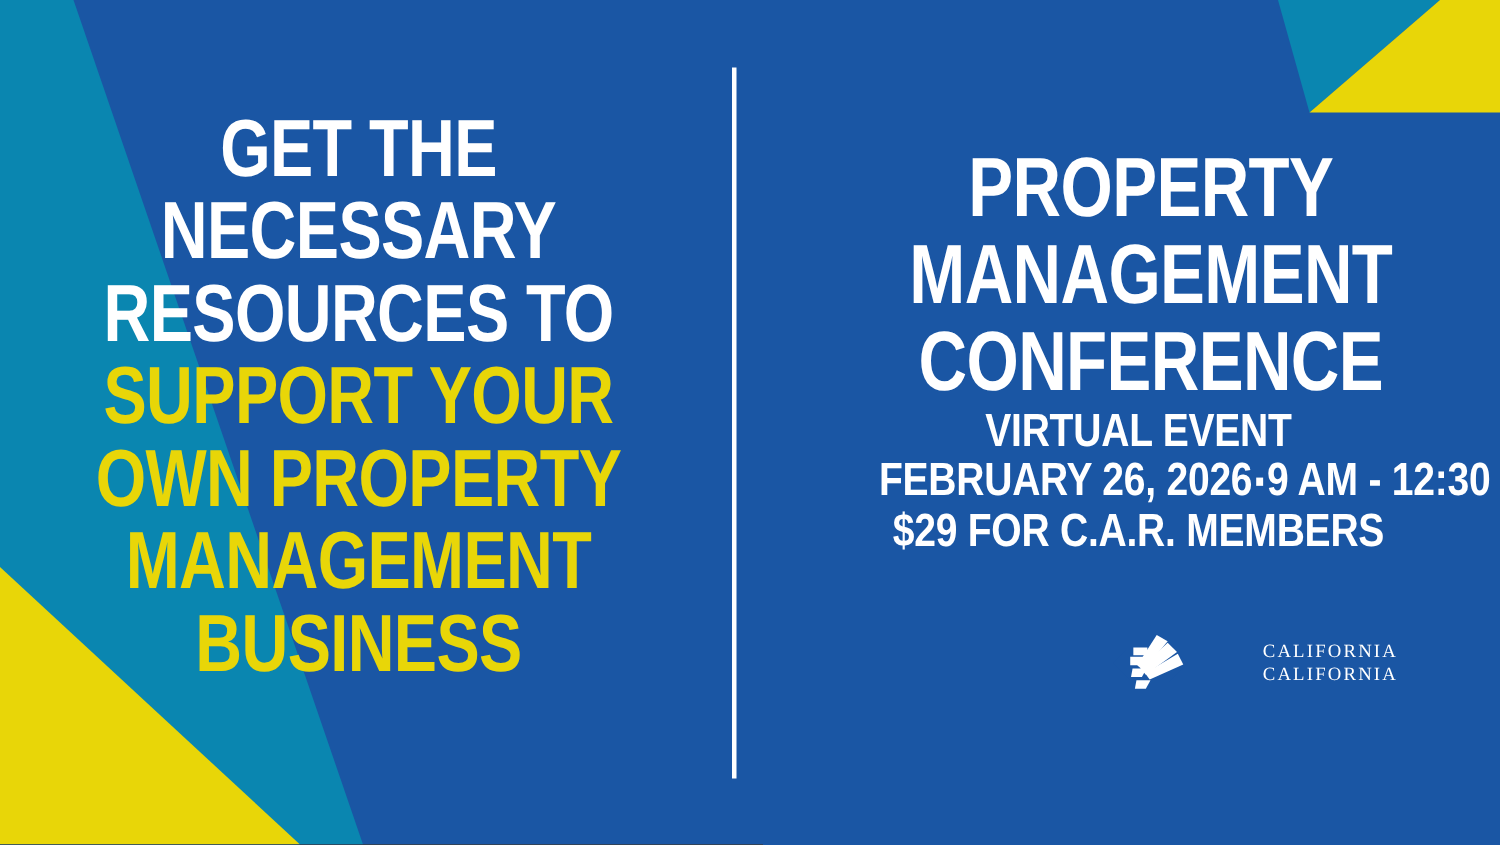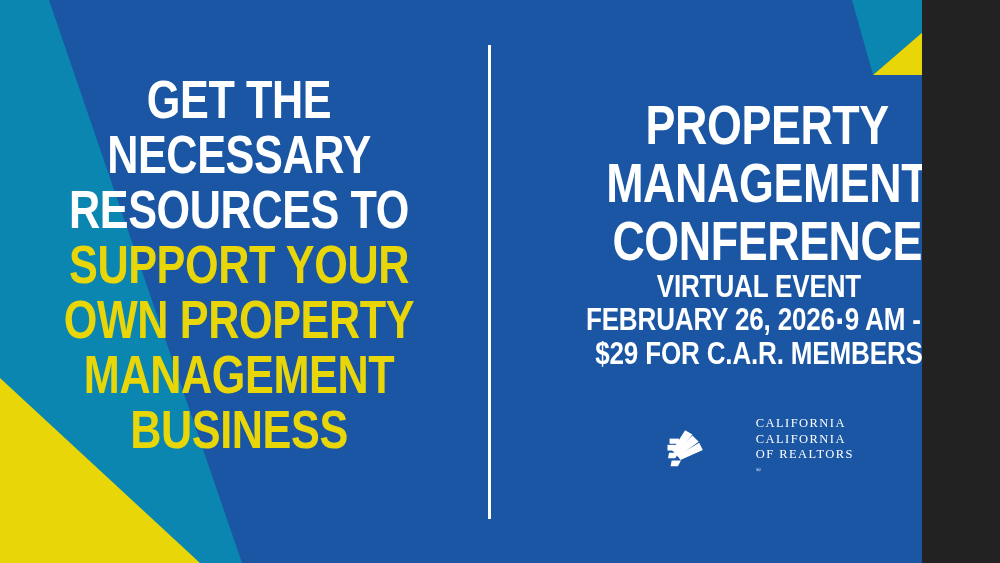--- a/index.html
+++ b/index.html
@@ -1,21 +1,21 @@
 <!DOCTYPE html>
 <html><head>
 <meta charset="utf-8">
 <title>Property Management Conference Banner</title>
 <style>
   html,body{margin:0;padding:0;background:#222;}
   *{box-sizing:border-box;}
 
   .banner{
     position:relative;
-    width:922px;
+    width:1000px;
     height:563px;
     overflow:hidden;
     background:#737373;
     font-family:"Liberation Sans","DejaVu Sans",sans-serif;
     -webkit-font-smoothing:antialiased;
   }
 
   
   .shapes{position:absolute;inset:0;width:1000px;height:563px;}
 
@@ -161,17 +161,16 @@
         <polygon points="85,38 92,52 49,71 43,63"></polygon>
         <polygon points="28,30 46,30 46,40 28,40"></polygon>
         <polygon points="24,42 44,42 44,53 24,53"></polygon>
         <polygon points="27,57 45,57 39,68 25,68"></polygon>
         <polygon points="32,72 50,72 44,83 30,83"></polygon>
       </g>
     </svg>
     <div class="logo-text">
       <span>CALIFORNIA</span>
       <span>CALIFORNIA</span>
-      <span><span>OF REALTORS</span><sup>®</sup></span>
     </div>
   </div>
 
 </div>
 
 </body></html>

